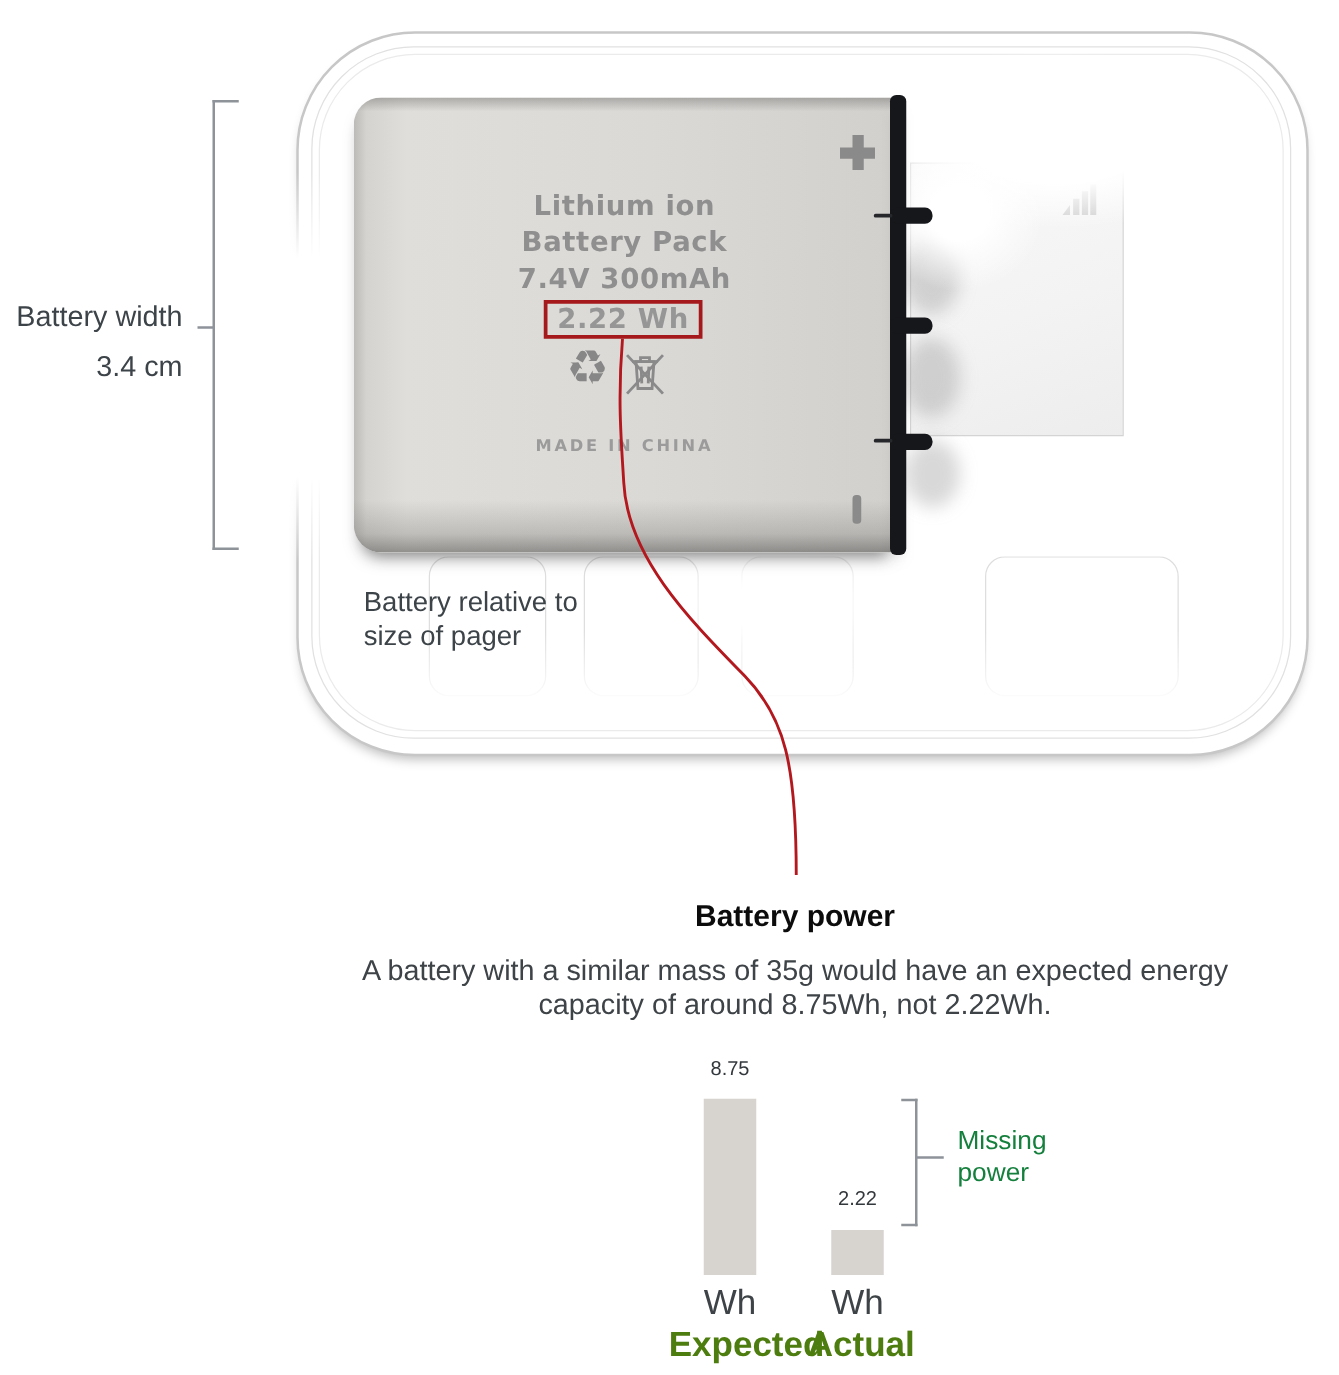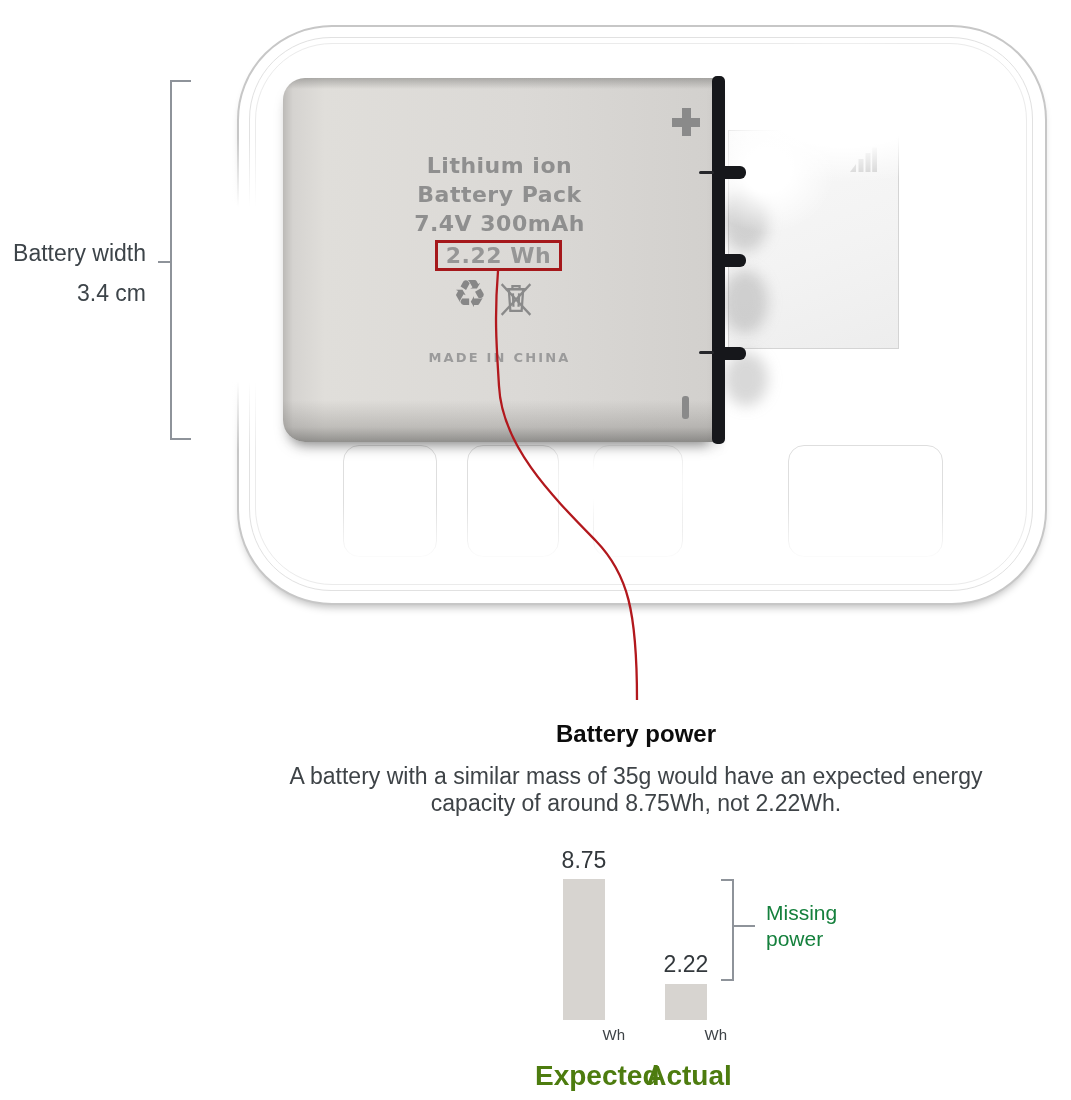--- a/index.html
+++ b/index.html
@@ -108,23 +108,23 @@
   
   .co-title{left:236px;top:720px;width:800px;text-align:center;
     font-size:24px;font-weight:bold;color:#0c0c0c;}
   .co-body{left:136px;width:1000px;text-align:center;font-size:23px;color:#3e4347;}
   .co-b1{top:763px;} .co-b2{top:790px;}
 
   
   .bar{width:42px;background:#d7d4d0;bottom:80px;}
   .bar-expected{left:563px;}
   .bar-actual{left:665px;}
-  .val-label{width:82px;text-align:center;font-size:23px;color:#33383c;}
+  .val-label{width:82px;text-align:center;font-size:16px;color:#33383c;}
   .val1{left:543px;top:847px;} .val2{left:645px;top:951px;}
-  .unit-label{width:82px;text-align:right;font-size:15px;color:#3e4347;}
+  .unit-label{width:82px;text-align:center;font-size:28px;color:#3e4347;}
   .wh1{left:543px;top:1026px;} .wh2{left:645px;top:1026px;}
   .cat-label{width:100px;text-align:center;font-size:28px;font-weight:bold;color:#4d7c0f;}
   .cat1{left:535px;top:1060px;} .cat2{left:639px;top:1060px;}
   .cb-v{left:732px;top:879px;width:2px;height:102px;}
   .cb-top{left:721px;top:879px;width:13px;height:2px;}
   .cb-bot{left:721px;top:979px;width:13px;height:2px;}
   .cb-mid{left:732px;top:925px;width:23px;height:2px;}
   .missing{left:766px;top:900px;font-size:21px;line-height:26px;color:#15803d;}
 </style>
 </head>
@@ -194,20 +194,24 @@
   <div class="abs plus"></div>
   <div class="abs minus"></div>
 
   <div class="abs line mb-v"></div>
   <div class="abs line mb-top"></div>
   <div class="abs line mb-bot"></div>
   <div class="abs line mb-mid"></div>
   <div class="abs meas-label">Battery width</div>
   <div class="abs meas-value">3.4 cm</div>
 
+  <div class="abs pager-caption">
+    <div>Battery relative to</div>
+    <div>size of pager</div>
+  </div>
 
   <svg class="abs red-curve" width="1071" height="1100" viewBox="0 0 1071 1100">
     <path d="M 498 271 C 494 320, 497 352, 499 386 C 502 446, 552 496, 596 541 C 628 574, 637 612, 637 700" fill="none" stroke="#b2181d" stroke-width="2.3"></path>
   </svg>
 
   <div class="abs co-title">Battery power</div>
   <div class="abs co-body co-b1">A battery with a similar mass of 35g would have an expected energy</div>
   <div class="abs co-body co-b2">capacity of around 8.75Wh, not 2.22Wh.</div>
 
   <div class="abs val-label val1">8.75</div>

